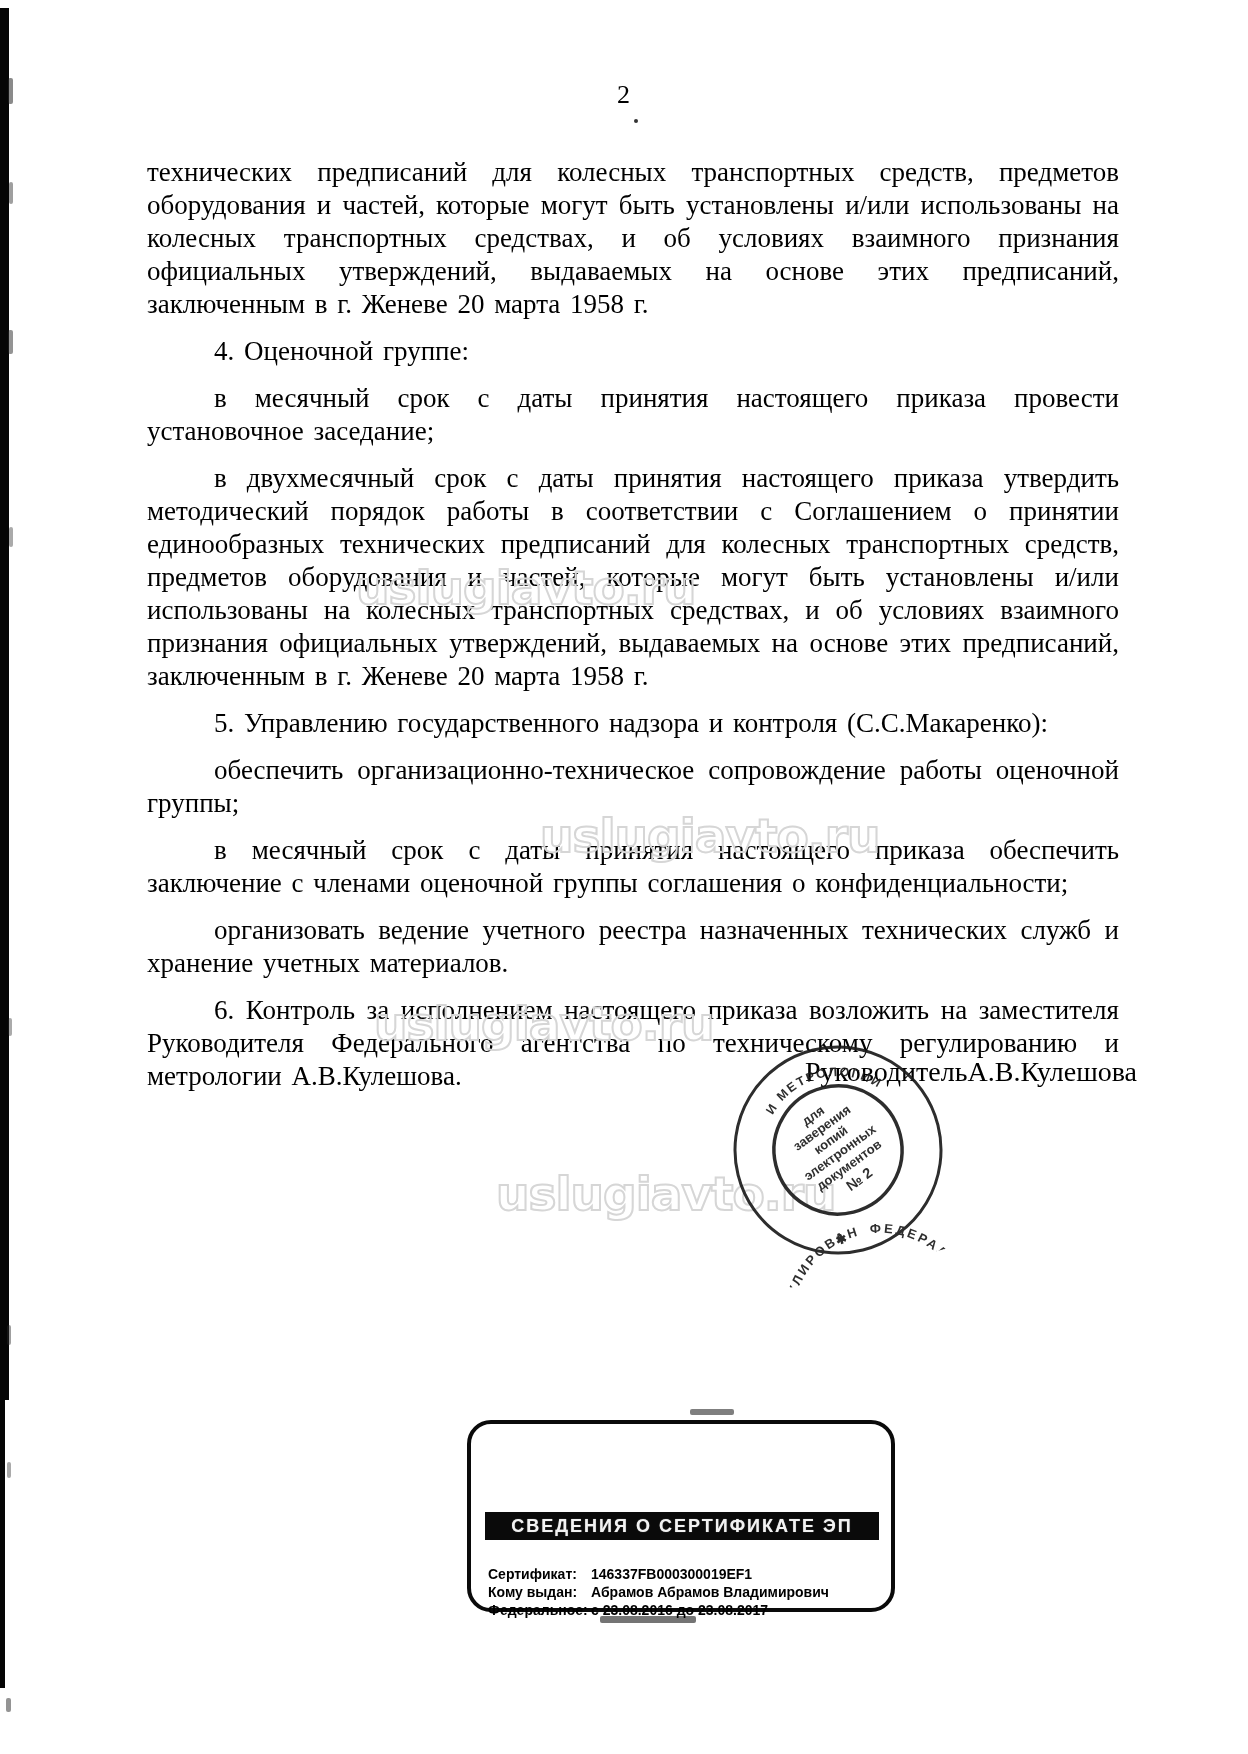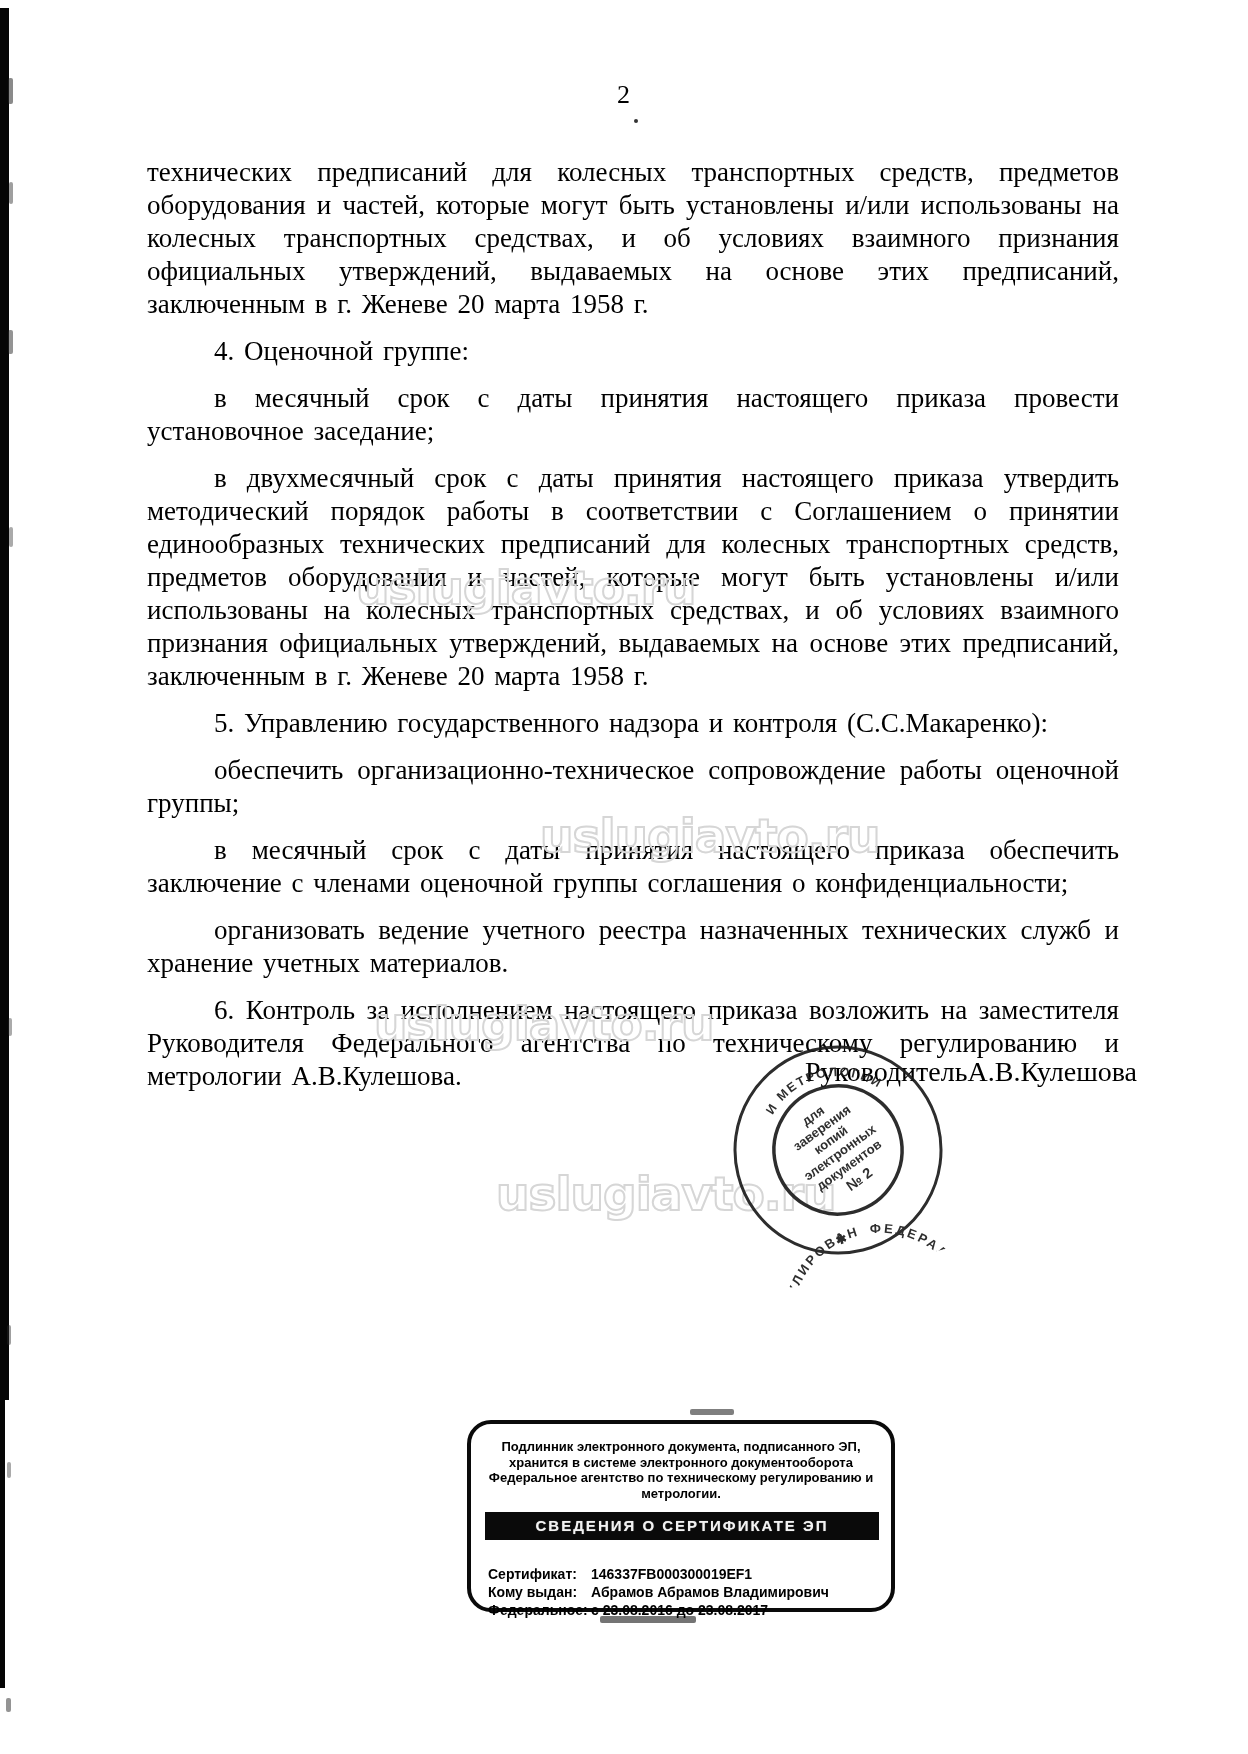--- a/index.html
+++ b/index.html
@@ -49,21 +49,21 @@
     position:absolute; left:467px; top:1420px; width:428px; height:192px;
     box-sizing:border-box; border:4px solid #0a0a0a; border-radius:24px;
     font-family:"Liberation Sans", sans-serif; font-weight:bold; z-index:4;
     background:#fff;
   }
   .esign-header { position:absolute; top:15px; left:0; width:100%; text-align:center; }
   .esign-header div { font-size:13px; line-height:15.5px; white-space:nowrap; }
   .esign-bar {
     position:absolute; left:14px; right:12px; top:88px; height:28px;
     background:#0a0a0a; color:#f2f2f2; text-align:center;
-    font-size:15px; line-height:28px; letter-spacing:2px; white-space:nowrap;
+    font-size:18px; line-height:28px; letter-spacing:2px; white-space:nowrap;
     text-shadow:0 0 1px #888;
   }
   .esign-fields { position:absolute; left:17px; top:141px; right:8px; }
   .field-row { font-size:14px; line-height:18px; white-space:nowrap; }
   .f-label { display:inline-block; min-width:103px; }
 </style>
 </head>
 <body>
 
 <div class="page">
@@ -127,27 +127,20 @@
         <text y="-23" font-size="13" fill="#1c1c1c">заверения</text>
         <text y="-8" font-size="13" fill="#1c1c1c">копий</text>
         <text y="7.5" font-size="13" fill="#1c1c1c">электронных</text>
         <text y="23" font-size="13" fill="#1c1c1c">документов</text>
         <text y="41" font-size="14.5" fill="#1c1c1c">№ 2</text>
       </g>
     </svg>
   </div>
 
   <div class="esign">
-    <div class="esign-header">
-
-    <div>Подлинник электронного документа, подписанного ЭП,</div>
-        <div>хранится в системе электронного документооборота</div>
-        <div>Федеральное агентство по техническому регулированию и</div>
-        <div>метрологии.</div>
-      </div>
     <div class="esign-bar">СВЕДЕНИЯ О СЕРТИФИКАТЕ ЭП</div>
     <div class="esign-fields">
 
         <div class="field-row">
           <span class="f-label">Сертификат:</span><span class="f-value">146337FB000300019EF1</span>
         </div>
 
         <div class="field-row">
           <span class="f-label">Кому выдан:</span><span class="f-value">Абрамов Абрамов Владимирович</span>
         </div>

